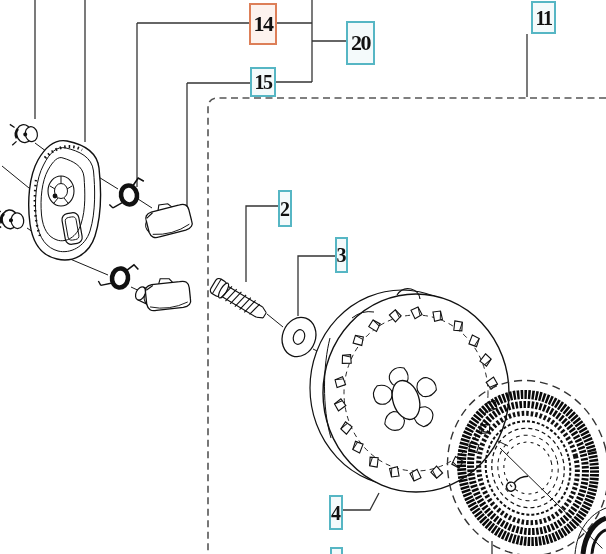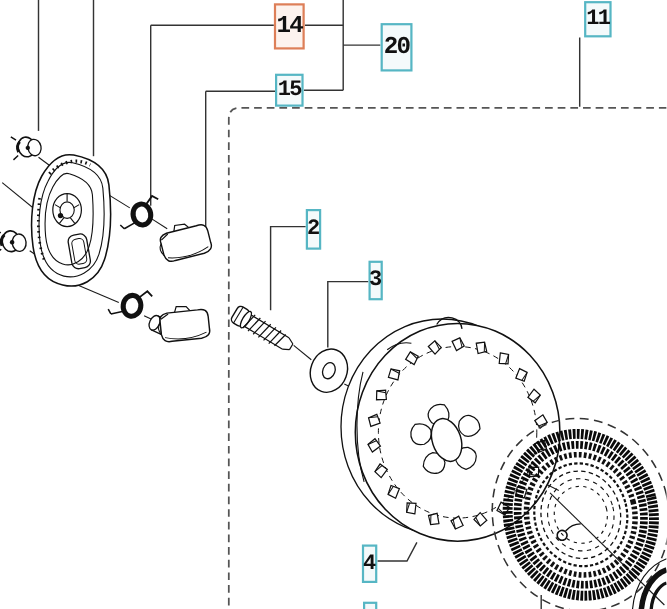--- a/index.html
+++ b/index.html
@@ -1,19 +1,20 @@
 <!DOCTYPE html>
 <html style="--highlight-border: #dd7f58; --highlight-bg: #fdf3ee; --normal-border: #56b6c4; --normal-bg: #f4fafb; --line-art: #111111; --leader-line: #333333; --dashed-boundary: #555555; --background: #ffffff;"><head>
 <meta charset="utf-8">
 <style>
   html,body{margin:0;padding:0;}
   .stage{
     position:relative;width:606px;height:554px;overflow:hidden;
     background:var(--background,#fff);
-    font-family:Liberation Mono, monospace;
+    font-family:Liberation Serif, serif;
+    border-radius:15px;
   }
   .stage svg{position:absolute;left:0;top:0;}
   .lbl{
     position:absolute;box-sizing:border-box;
     display:flex;align-items:center;justify-content:center;
     background:var(--normal-bg,#f4fafb);
     border:2px solid var(--normal-border,#56b6c4);
     color:#111;font-weight:bold;font-size:22px;letter-spacing:-1.5px;
     line-height:1;z-index:3;cursor:pointer;
   }

